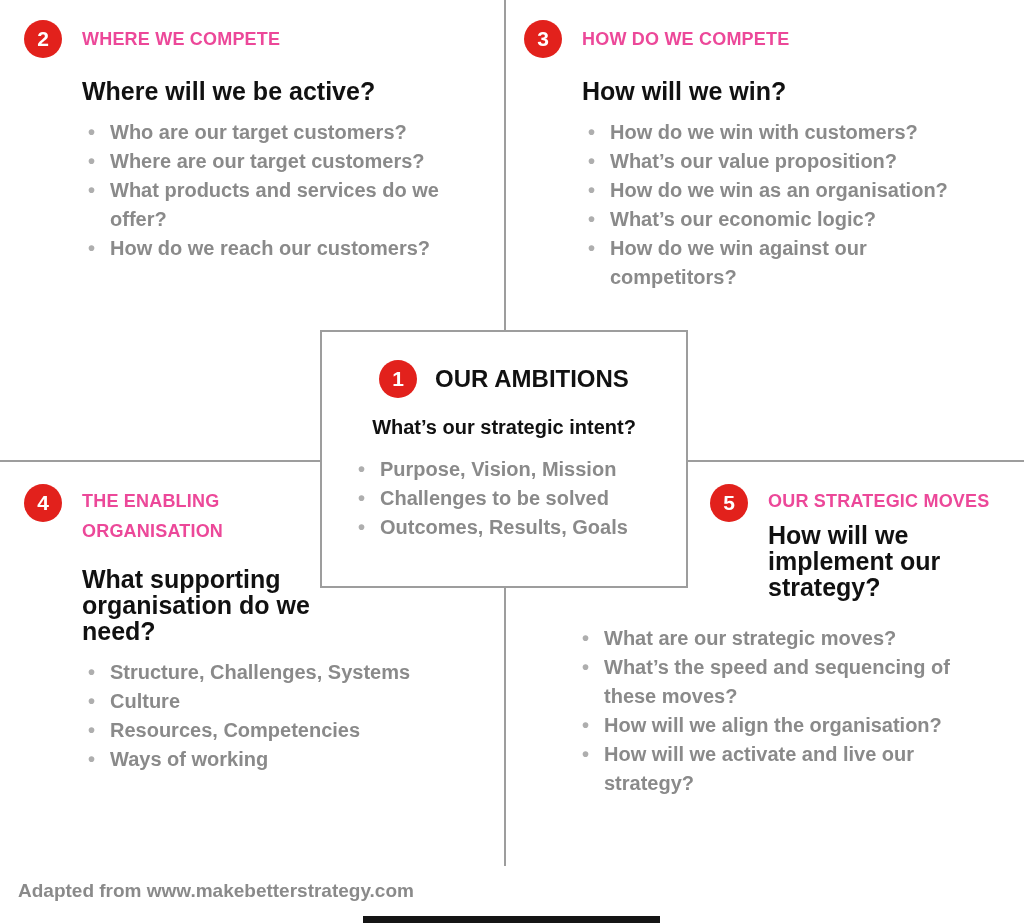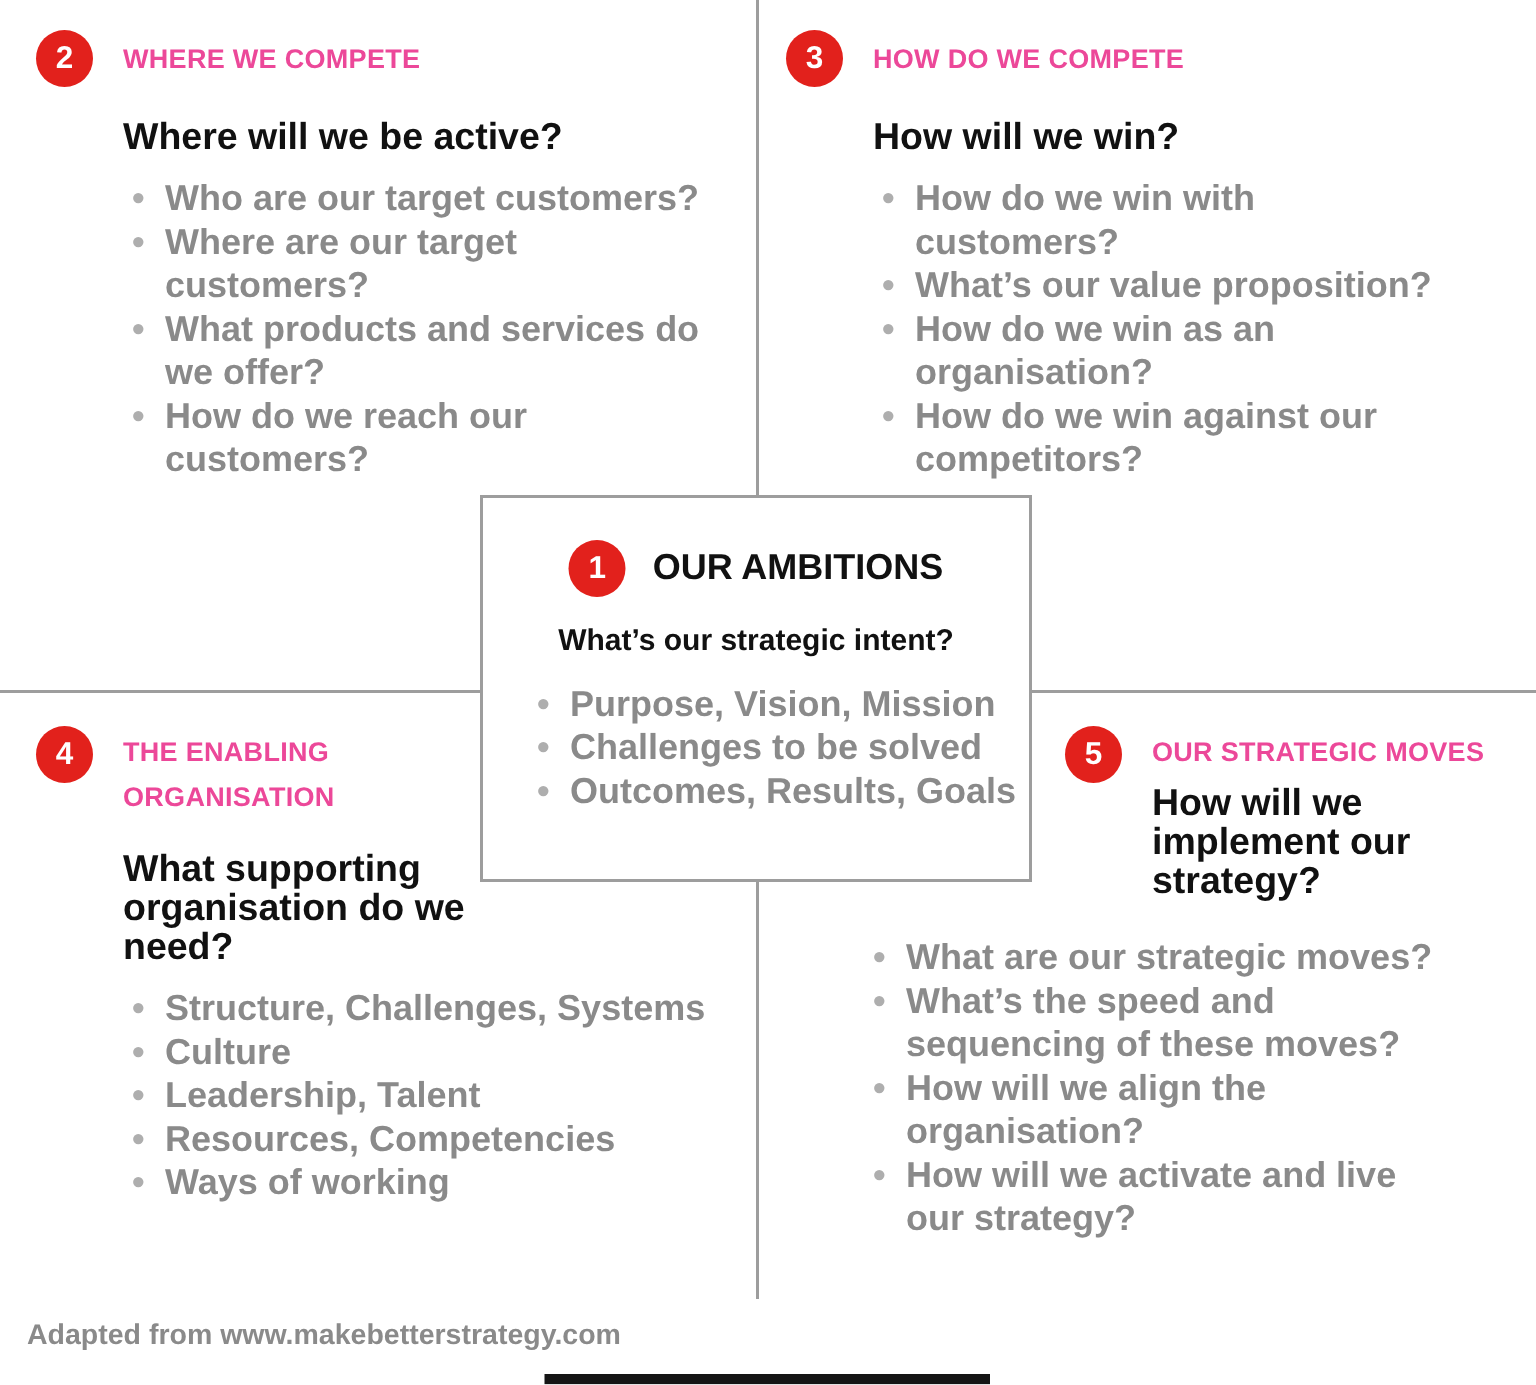--- a/index.html
+++ b/index.html
@@ -67,21 +67,21 @@
   }
 
   .q-list {
     list-style: none;
     margin: 14px 0 0 0;
     padding: 0;
   }
   .q-list li {
     position: relative;
     padding-left: 28px;
-    font-size: 24px;
+    font-size: 20px;
     font-weight: bold;
     color: var(--bullet, #8a8a8a);
     line-height: 29px;
   }
   .q-list li::before {
     content: "\2022";
     position: absolute;
     left: 6px;
     color: #aeaeae;
   }
@@ -180,36 +180,36 @@
     <div class="q-head">
       <div class="badge">3</div>
       <h2 class="q-title">HOW DO WE COMPETE</h2>
     </div>
     <div class="q-body">
       <p class="q-question">How will we win?</p>
       <ul class="q-list">
         <li>How do we win with customers?</li>
         <li>What’s our value proposition?</li>
         <li>How do we win as an organisation?</li>
+        <li>What’s our economic logic?</li>
         <li>How do we win against our competitors?</li>
       </ul>
     </div>
   </section>
 
   <section class="quadrant q4">
     <div class="q-head multi">
       <div class="badge">4</div>
       <h2 class="q-title">THE ENABLING ORGANISATION</h2>
     </div>
     <div class="q-body">
       <p class="q-question">What supporting organisation do we need?</p>
       <ul class="q-list">
         <li>Structure, Challenges, Systems</li>
         <li>Culture</li>
-        <li>Leadership, Talent</li>
         <li>Resources, Competencies</li>
         <li>Ways of working</li>
       </ul>
     </div>
   </section>
 
   <section class="quadrant q5">
     <div class="q-head multi">
       <div class="badge">5</div>
       <h2 class="q-title">OUR STRATEGIC MOVES</h2>

